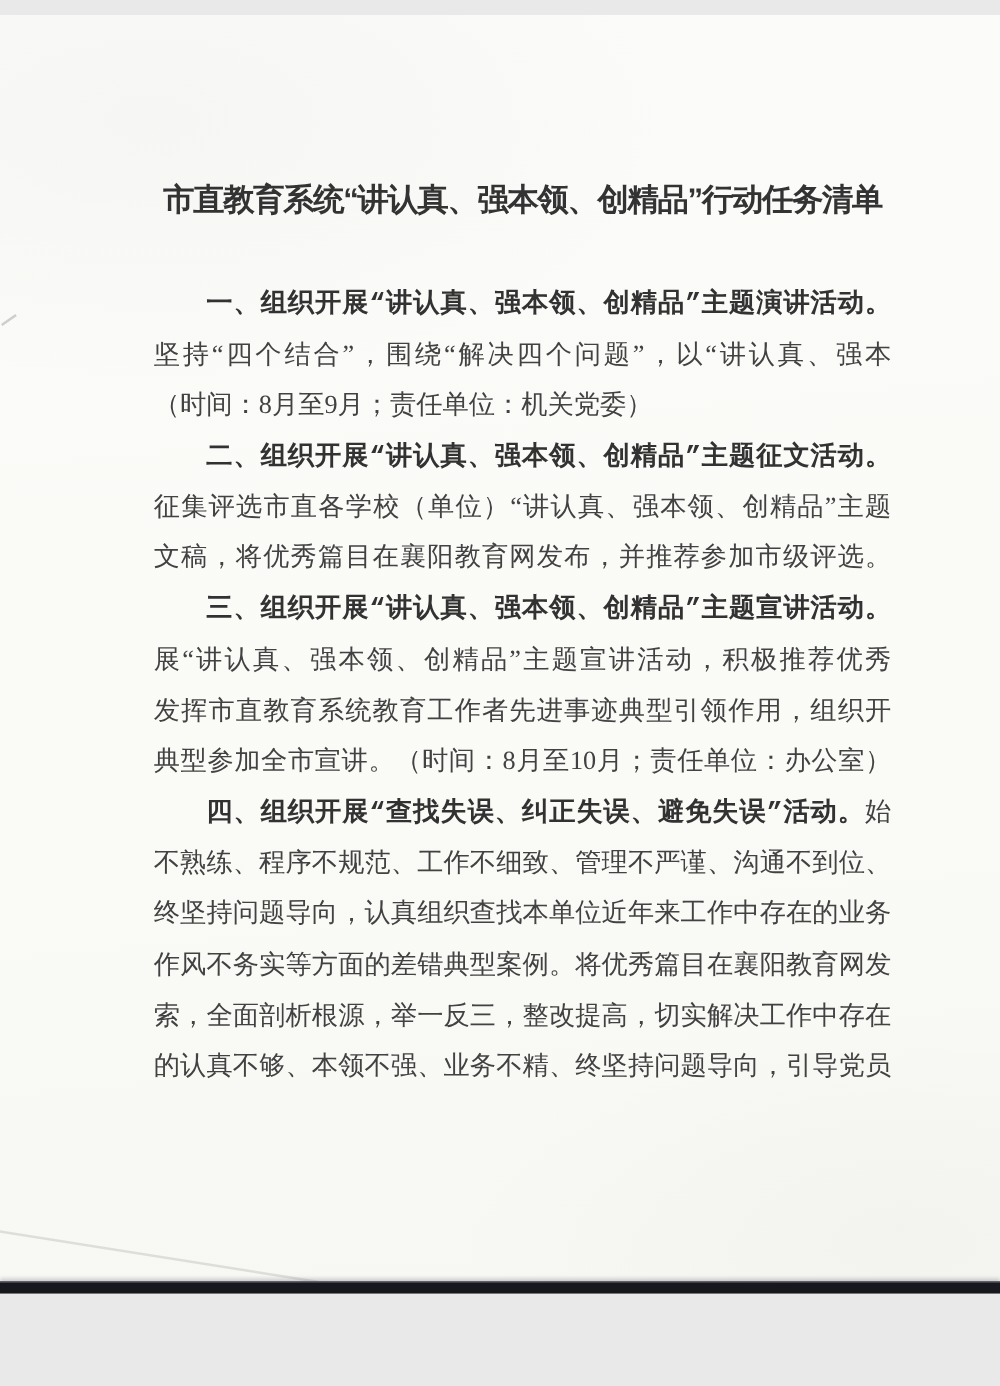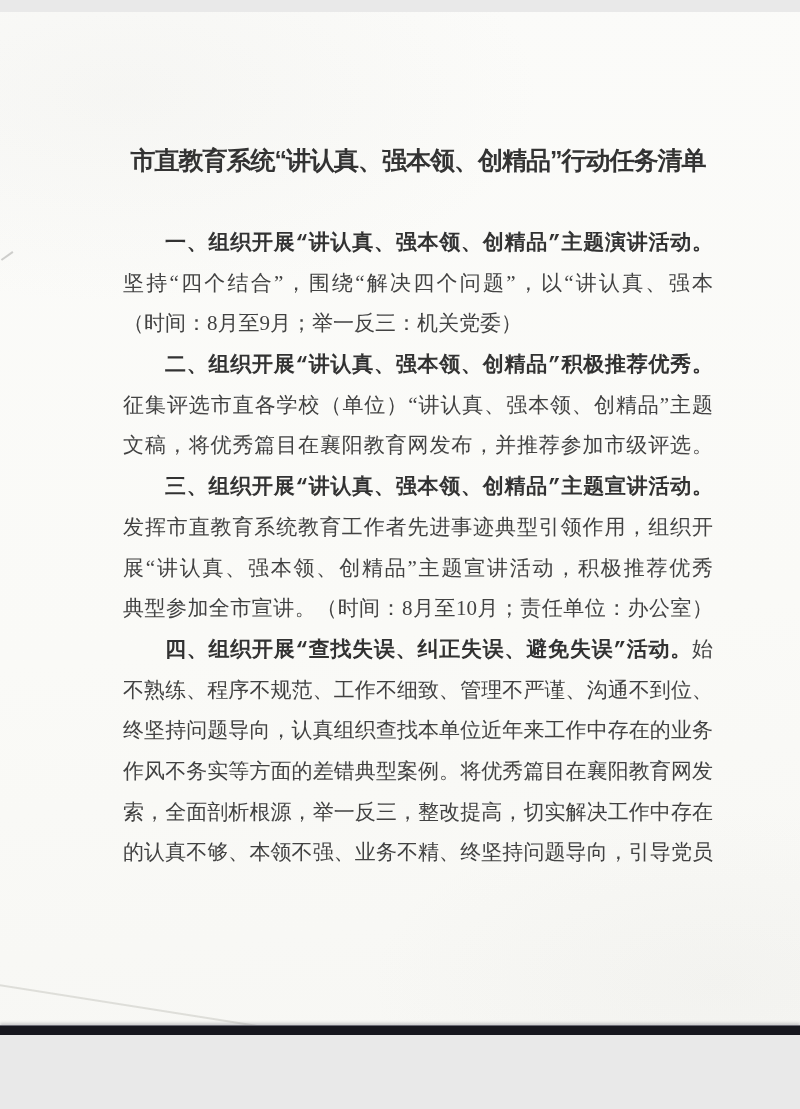--- a/index.html
+++ b/index.html
@@ -105,31 +105,31 @@
 <body>
 
 <div class="page">
   <div class="artifact-tl"></div>
   <div class="content">
     <h1 class="doc-title">市直教育系统“讲认真、强本领、创精品”行动任务清单</h1>
     <div id="paragraphs">
         <div class="para">
           <div class="line indent"><span class="run-bold">一、组织开展“讲认真、强本领、创精品”主题演讲活动。</span></div>
           <div class="line"><span class="run-regular">坚持“四个结合”，围绕“解决四个问题”，以“讲认真、强本</span></div>
-          <div class="line short"><span class="run-regular">（时间：8月至9月；举一反三：机关党委）</span></div>
+          <div class="line short"><span class="run-regular">（时间：8月至9月；责任单位：机关党委）</span></div>
         </div>
         <div class="para">
-          <div class="line indent"><span class="run-bold">二、组织开展“讲认真、强本领、创精品”积极推荐优秀。</span></div>
+          <div class="line indent"><span class="run-bold">二、组织开展“讲认真、强本领、创精品”主题征文活动。</span></div>
           <div class="line"><span class="run-regular">征集评选市直各学校（单位）“讲认真、强本领、创精品”主题</span></div>
           <div class="line"><span class="run-regular">文稿，将优秀篇目在襄阳教育网发布，并推荐参加市级评选。</span></div>
         </div>
         <div class="para">
           <div class="line indent"><span class="run-bold">三、组织开展“讲认真、强本领、创精品”主题宣讲活动。</span></div>
+          <div class="line"><span class="run-regular">展“讲认真、强本领、创精品”主题宣讲活动，积极推荐优秀</span></div>
           <div class="line"><span class="run-regular">发挥市直教育系统教育工作者先进事迹典型引领作用，组织开</span></div>
-          <div class="line"><span class="run-regular">展“讲认真、强本领、创精品”主题宣讲活动，积极推荐优秀</span></div>
           <div class="line"><span class="run-regular">典型参加全市宣讲。（时间：8月至10月；责任单位：办公室）</span></div>
         </div>
         <div class="para">
           <div class="line indent"><span class="run-bold">四、组织开展“查找失误、纠正失误、避免失误”活动。</span><span class="run-regular">始</span></div>
           <div class="line"><span class="run-regular">不熟练、程序不规范、工作不细致、管理不严谨、沟通不到位、</span></div>
           <div class="line"><span class="run-regular">终坚持问题导向，认真组织查找本单位近年来工作中存在的业务</span></div>
           <div class="line"><span class="run-regular">作风不务实等方面的差错典型案例。将优秀篇目在襄阳教育网发布</span></div>
           <div class="line"><span class="run-regular">索，全面剖析根源，举一反三，整改提高，切实解决工作中存在</span></div>
           <div class="line"><span class="run-regular">的认真不够、本领不强、业务不精、终坚持问题导向，引导党员</span></div>
         </div>

